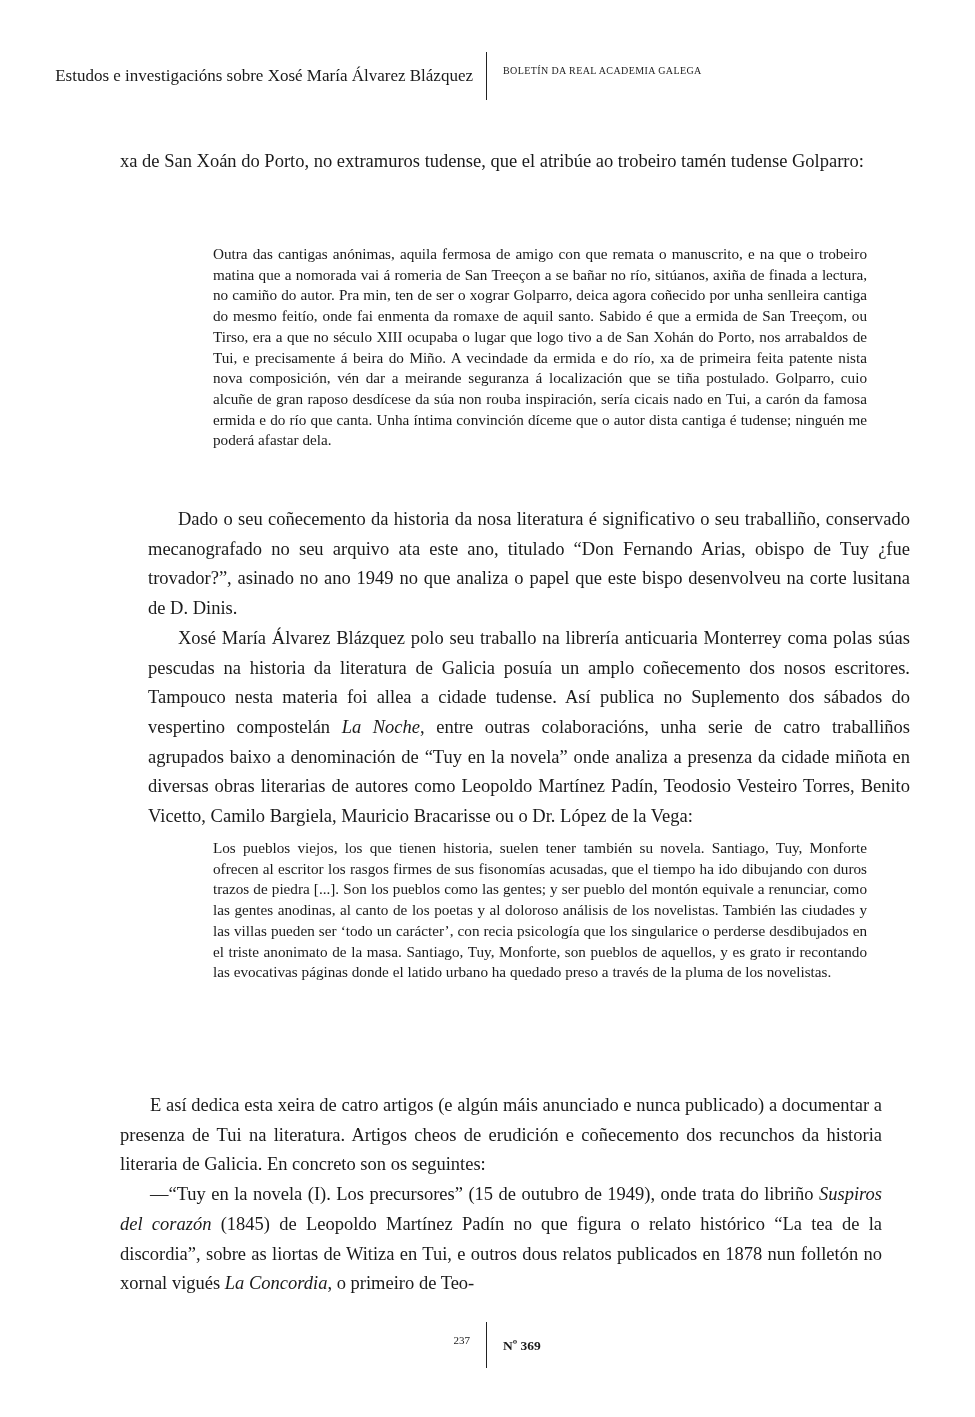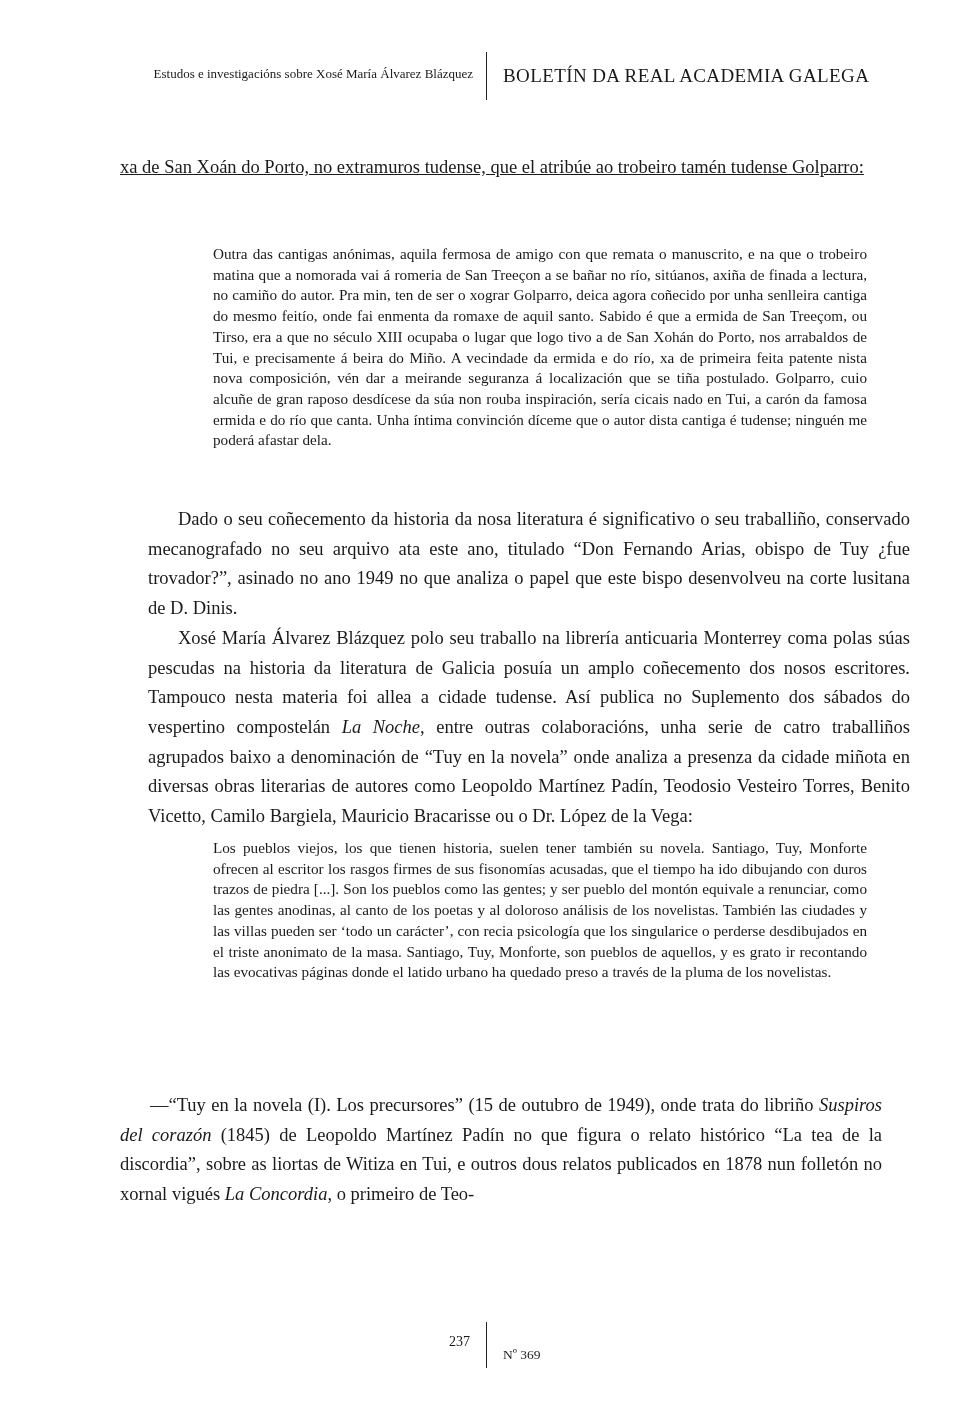--- a/index.html
+++ b/index.html
@@ -1,59 +1,60 @@
 <!DOCTYPE html>
 <html><head>
 <meta charset="utf-8">
 <style>
   html, body { margin: 0; padding: 0; background: #ffffff; }
   body { width: 975px; height: 1417px; position: relative; overflow: hidden;
          font-family: "Liberation Serif", "DejaVu Serif", serif; color: #1a1a1a; }
   .header { position: absolute; top: 52px; left: 0; width: 975px; height: 48px; }
-  .header-left { position: absolute; right: 502px; top: 14px; font-size: 13px; white-space: nowrap; text-align: center; }
+  .header-left { position: absolute; right: 502px; top: 14px; font-size: 17px; white-space: nowrap; text-align: center; }
   .header-rule { position: absolute; left: 486px; top: 0; width: 1px; height: 48px; background: #222; }
-  .header-right { position: absolute; left: 503px; top: 13px; font-size: 19px; letter-spacing: 0.4px; white-space: nowrap; }
+  .header-right { position: absolute; left: 503px; top: 13px; font-size: 10px; letter-spacing: 0.4px; white-space: nowrap; }
   .body-text { position: absolute; left: 120px; width: 762px; font-size: 18.5px; line-height: 29.7px; text-align: justify; }
   .body-text p { margin: 0; text-indent: 30px; }
   .body-text p.noindent { text-indent: 0; }
   .quote { position: absolute; left: 209px; width: 662px; font-size: 15.2px; line-height: 20.7px; text-align: justify; }
   .quote p { margin: 4px; }
   i { }
   .footer { position: absolute; top: 1322px; left: 0; width: 975px; height: 48px; }
   .footer-rule { position: absolute; left: 486px; top: 0; width: 1px; height: 46px; background: #222; }
-  .page-num { position: absolute; right: 505px; top: 12px; font-size: 14px; }
-  .issue-num { position: absolute; left: 503px; top: 25px; font-size: 13.5px; }
+  .page-num { position: absolute; right: 505px; top: 12px; font-size: 11px; }
+  .issue-num { position: absolute; left: 503px; top: 16px; font-size: 13.5px; font-weight: bold; }
 </style>
 </head>
 <body>
 
 <div class="header">
   <div class="header-left">Estudos e investigacións sobre Xosé María Álvarez Blázquez</div>
   <div class="header-rule"></div>
   <div class="header-right">BOLETÍN DA REAL ACADEMIA GALEGA</div>
 </div>
 
-<div class="body-text" style="top:153px;text-decoration:underline;">
+<div class="body-text" style="top:147px;">
   <p class="noindent">xa de San Xoán do Porto, no extramuros tudense, que el atribúe ao trobeiro tamén tudense Golparro:</p>
 </div>
 
 <div class="quote" style="top:240px;">
   <p>Outra das cantigas anónimas, aquila fermosa de amigo con que remata o manuscrito, e na que o trobeiro matina que a nomorada vai á romeria de San Treeçon a se bañar no río, sitúanos, axiña de finada a lectura, no camiño do autor. Pra min, ten de ser o xograr Golparro, deica agora coñecido por unha senlleira cantiga do mesmo feitío, onde fai enmenta da romaxe de aquil santo. Sabido é que a ermida de San Treeçom, ou Tirso, era a que no século XIII ocupaba o lugar que logo tivo a de San Xohán do Porto, nos arrabaldos de Tui, e precisamente á beira do Miño. A vecindade da ermida e do río, xa de primeira feita patente nista nova composición, vén dar a meirande seguranza á localización que se tiña postulado. Golparro, cuio alcuñe de gran raposo desdícese da súa non rouba inspiración, sería cicais nado en Tui, a carón da famosa ermida e do río que canta. Unha íntima convinción díceme que o autor dista cantiga é tudense; ninguén me poderá afastar dela.</p>
 </div>
 
 <div class="body-text" style="top:505px;margin-left:28px;">
   <p>Dado o seu coñecemento da historia da nosa literatura é significativo o seu traballiño, conservado mecanografado no seu arquivo ata este ano, titulado “Don Fernando Arias, obispo de Tuy ¿fue trovador?”, asinado no ano 1949 no que analiza o papel que este bispo desenvolveu na corte lusitana de D. Dinis.</p>
   <p><span>Xosé María Álvarez Blázquez polo seu traballo na librería anticuaria Monterrey coma polas súas pescudas na historia da literatura de Galicia posuía un amplo coñecemento dos nosos escritores. Tampouco nesta materia foi allea a cidade tudense. Así publica no Suplemento dos sábados do vespertino compostelán </span><i>La Noche</i><span>, entre outras colaboracións, unha serie de catro traballiños agrupados baixo a denominación de “Tuy en la novela” onde analiza a presenza da cidade miñota en diversas obras literarias de autores como Leopoldo Martínez Padín, Teodosio Vesteiro Torres, Benito Vicetto, Camilo Bargiela, Mauricio Bracarisse ou o Dr. López de la Vega:</span></p>
 </div>
 
 <div class="quote" style="top:834px;">
   <p>Los pueblos viejos, los que tienen historia, suelen tener también su novela. Santiago, Tuy, Monforte ofrecen al escritor los rasgos firmes de sus fisonomías acusadas, que el tiempo ha ido dibujando con duros trazos de piedra [...]. Son los pueblos como las gentes; y ser pueblo del montón equivale a renunciar, como las gentes anodinas, al canto de los poetas y al doloroso análisis de los novelistas. También las ciudades y las villas pueden ser ‘todo un carácter’, con recia psicología que los singularice o perderse desdibujados en el triste anonimato de la masa. Santiago, Tuy, Monforte, son pueblos de aquellos, y es grato ir recontando las evocativas páginas donde el latido urbano ha quedado preso a través de la pluma de los novelistas.</p>
 </div>
 
 <div class="body-text" style="top:1091px;">
+  <p>E así dedica esta xeira de catro artigos (e algún máis anunciado e nunca publicado) a documentar a presenza de Tui na literatura. Artigos cheos de erudición e coñecemento dos recunchos da historia literaria de Galicia. En concreto son os seguintes:</p>
   <p><span>—“Tuy en la novela (I). Los precursores” (15 de outubro de 1949), onde trata do libriño </span><i>Suspiros del corazón</i><span> (1845) de Leopoldo Martínez Padín no que figura o relato histórico “La tea de la discordia”, sobre as liortas de Witiza en Tui, e outros dous relatos publicados en 1878 nun folletón no xornal vigués </span><i>La Concordia</i><span>, o primeiro de Teo-</span></p>
 </div>
 
 <div class="footer">
   <div class="page-num">237</div>
   <div class="footer-rule"></div>
   <div class="issue-num">Nº 369</div>
 </div>
 
 </body></html>

